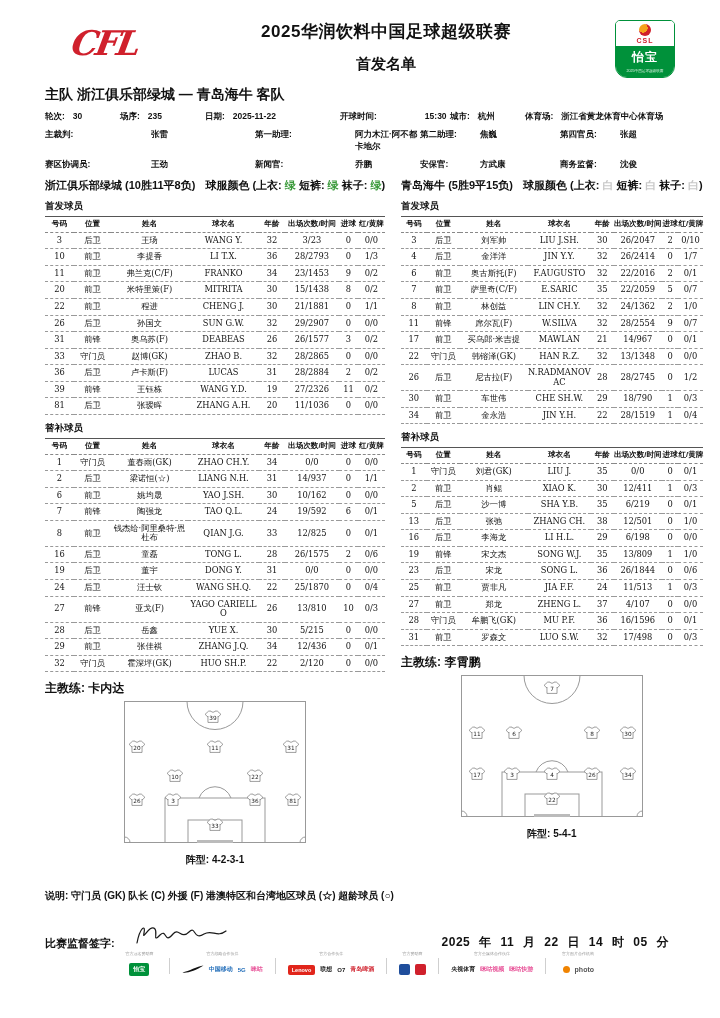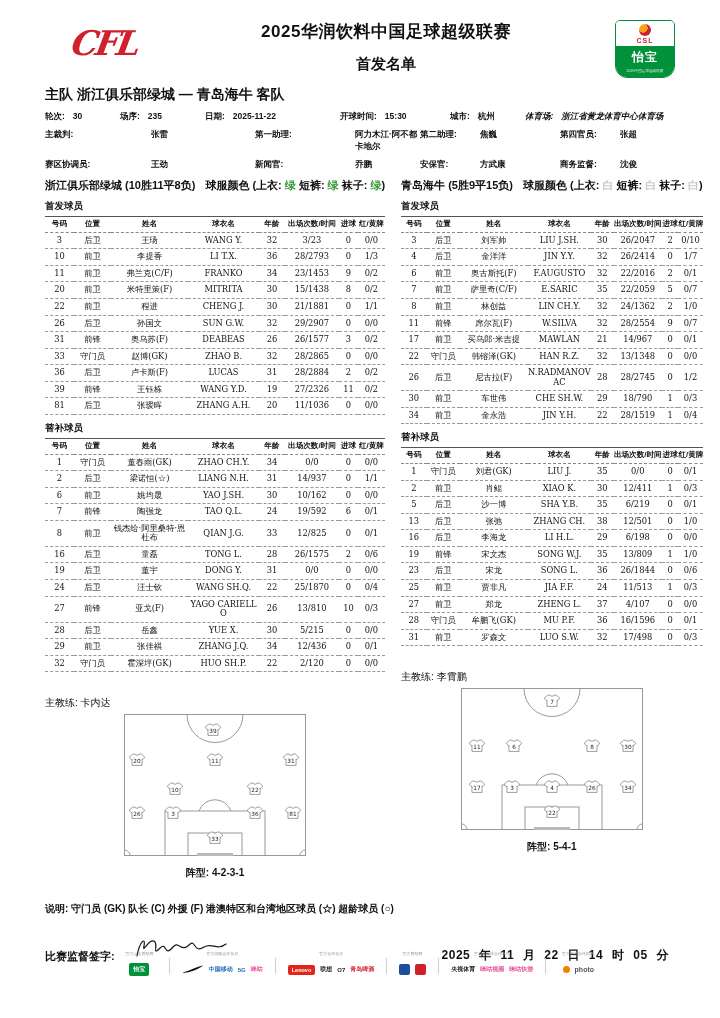--- a/index.html
+++ b/index.html
@@ -22,23 +22,23 @@
   .badge .cap{font-size:4px;color:#d9f2e2;margin-top:2px;transform:scale(.9);}
 
   
   .match-line{font-size:14px;font-weight:bold;margin:4px 0 7px;}
   .info-row{display:flex;font-size:8.5px;font-weight:bold;line-height:1.35;margin-bottom:7px;}
   .info-row .pair{display:flex;align-items:flex-start;}
   .info-row .lbl{white-space:nowrap;margin-right:8px;}
   .info-r1 .pair:nth-child(1){width:75px;}
   .info-r1 .pair:nth-child(2){width:85px;}
   .info-r1 .pair:nth-child(3){width:135px;}
-  .info-r1 .pair:nth-child(4){width:110px;}
+  .info-r1 .pair:nth-child(4){width:110px;gap:40px;}
   .info-r1 .pair:nth-child(5){width:75px;align-items:center;}
-  .info-r1 .pair:nth-child(6){flex:1;font-style:italic;}
+  .info-r1 .pair:nth-child(6){flex:1;}
   .info-r4 .pair:nth-child(1){width:210px;}
   .info-r4 .pair:nth-child(2){width:165px;}
   .info-r4 .pair:nth-child(3){width:140px;}
   .info-r4 .pair:nth-child(4){width:115px;}
   .info-r4 .pair:nth-child(1) .lbl{min-width:98px;}
   .info-r4 .pair:nth-child(2) .lbl{min-width:92px;}
   .info-r4 .pair:nth-child(3) .lbl{min-width:52px;}
   .info-r4 .pair:nth-child(4) .lbl{min-width:52px;}
   .info-r4 .val{max-width:96px;}
 
@@ -49,21 +49,21 @@
   .kit{font-size:11px;font-weight:bold;margin-left:10px;white-space:nowrap;}
   .sec-label{font-size:9.5px;font-weight:bold;margin:7px 0 3px;}
   table.lineup{width:100%;border-collapse:collapse;table-layout:fixed;}
   table.lineup th{font-size:7.6px;font-weight:bold;padding:2px 0 3px;border-top:1px solid #555;border-bottom:1px dashed #888;white-space:nowrap;overflow:visible;}
   table.lineup td{font-family:"DejaVu Serif",serif;font-size:8.3px;text-align:center;padding:3px 0;border-bottom:1px dashed #999;line-height:1.15;word-break:break-all;}
   table.lineup col.c1{width:8.5%;} table.lineup col.c2{width:11%;}
   table.lineup col.c3{width:22.5%;} table.lineup col.c4{width:21%;}
   table.lineup col.c5{width:7.5%;} table.lineup col.c6{width:16%;}
   table.lineup col.c7{width:5.5%;} table.lineup col.c8{width:8%;}
 
-  .coach{font-size:10px;font-weight:normal;margin:24px 0 4px;}
+  .coach{font-size:12px;font-weight:bold;margin:8px 0 4px;}
 
   
   .pitch-wrap{text-align:center;}
   .pitch{position:relative;width:182px;height:142px;margin:2px auto 0;}
   .pitch svg.lines{position:absolute;inset:0;}
   .shirt{position:absolute;transform:translate(-50%,-50%);}
   .formation{font-size:10px;font-weight:bold;text-align:center;margin-top:10px;}
 
   .legend{font-size:10px;font-weight:bold;margin-top:22px;}
 

